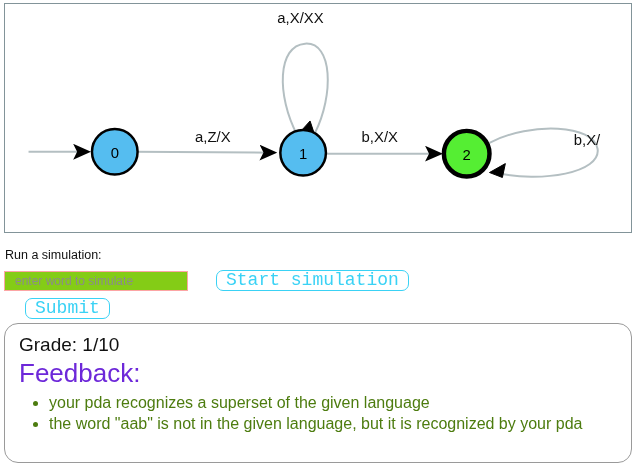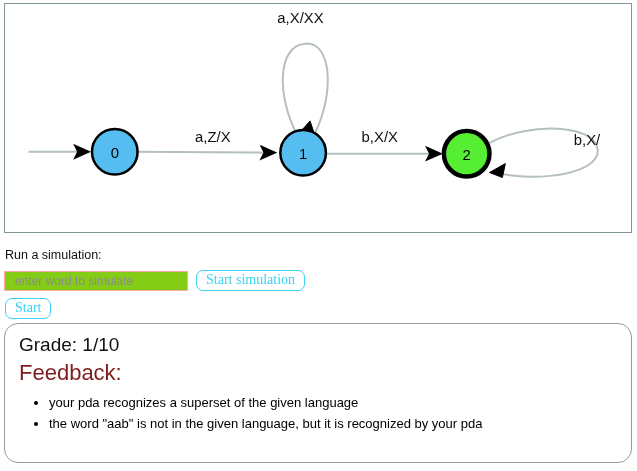--- a/index.html
+++ b/index.html
@@ -74,29 +74,30 @@
     border: 1px solid #fca5a5;
     background: #84cc16;
     box-sizing: content-box;
     outline: none;
   }
   .sim-input::placeholder {
     color: #8b8b8b;
     opacity: 1;
   }
   .btn {
-    font-family: Liberation Serif, serif;
-    font-size: 14px;
+    font-family: Liberation Mono, monospace;
+    font-size: 18px;
     color: #3ad2f5;
     background: #ffffff;
     border: 1.5px solid #3ad2f5;
     border-radius: 7px;
     padding: 2px 9px 3px 9px;
     line-height: 14px;
     cursor: pointer;
+    margin-left: 20px;
   }
   .submit-wrap {
     margin-top: 7px;
     margin-left: 1px;
   }
 
   
   .feedback-box {
     position: absolute;
     left: 4px;
@@ -109,34 +110,34 @@
     background: #ffffff;
     padding: 8px 14px;
   }
   .grade-line {
     font-size: 19px;
     line-height: 26px;
     color: #111111;
     margin: 0;
   }
   .feedback-heading {
-    font-size: 22px;
+    font-size: 26px;
     line-height: 26px;
-    color: #7f1d1d;
+    color: #6d28d9;
     margin: 2px 0 0 0;
   }
   .feedback-list {
     margin: 6px 0 0 0;
     padding-left: 30px;
     list-style: disc;
   }
   .feedback-list li {
-    font-size: 13px;
+    font-size: 16px;
     line-height: 21px;
-    color: #000000;
+    color: #4d7c0f;
   }
 </style>
 </head>
 <body>
 
 <div class="automaton-canvas">
   <svg viewBox="0 0 628 230" xmlns="http://www.w3.org/2000/svg">
     <defs>
       <marker id="arrowhead" markerWidth="9" markerHeight="9" refX="7.5" refY="4" orient="auto">
         <path d="M0,0 L9,4 L0,8 L2,4 Z" fill="#000000"></path>
@@ -186,21 +187,21 @@
   </svg>
 </div>
 
 <div class="sim-section">
   <div class="sim-title">Run a simulation:</div>
   <div class="sim-row">
     <input class="sim-input" type="text" placeholder="enter word to simulate" style="">
     <button class="btn" type="button">Start simulation</button>
   </div>
   <div class="submit-wrap">
-    <button class="btn" type="button">Start</button>
+    <button class="btn" type="button">Submit</button>
   </div>
 </div>
 
 <div class="feedback-box">
   <p class="grade-line">Grade: 1/10</p>
   <p class="feedback-heading">Feedback:</p>
   <ul class="feedback-list">
     <li>your pda recognizes a superset of the given language</li>
     <li>the word "aab" is not in the given language, but it is recognized by your pda</li>
   </ul>

